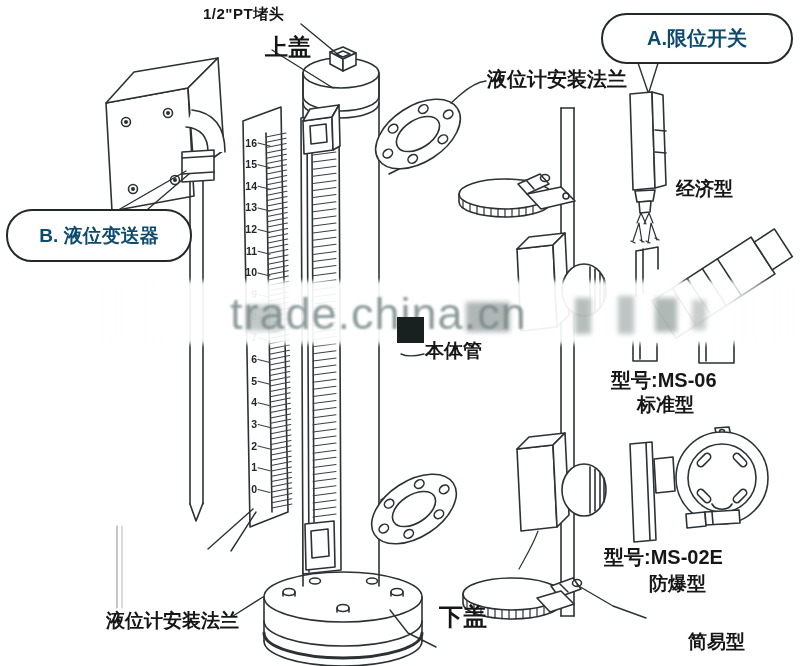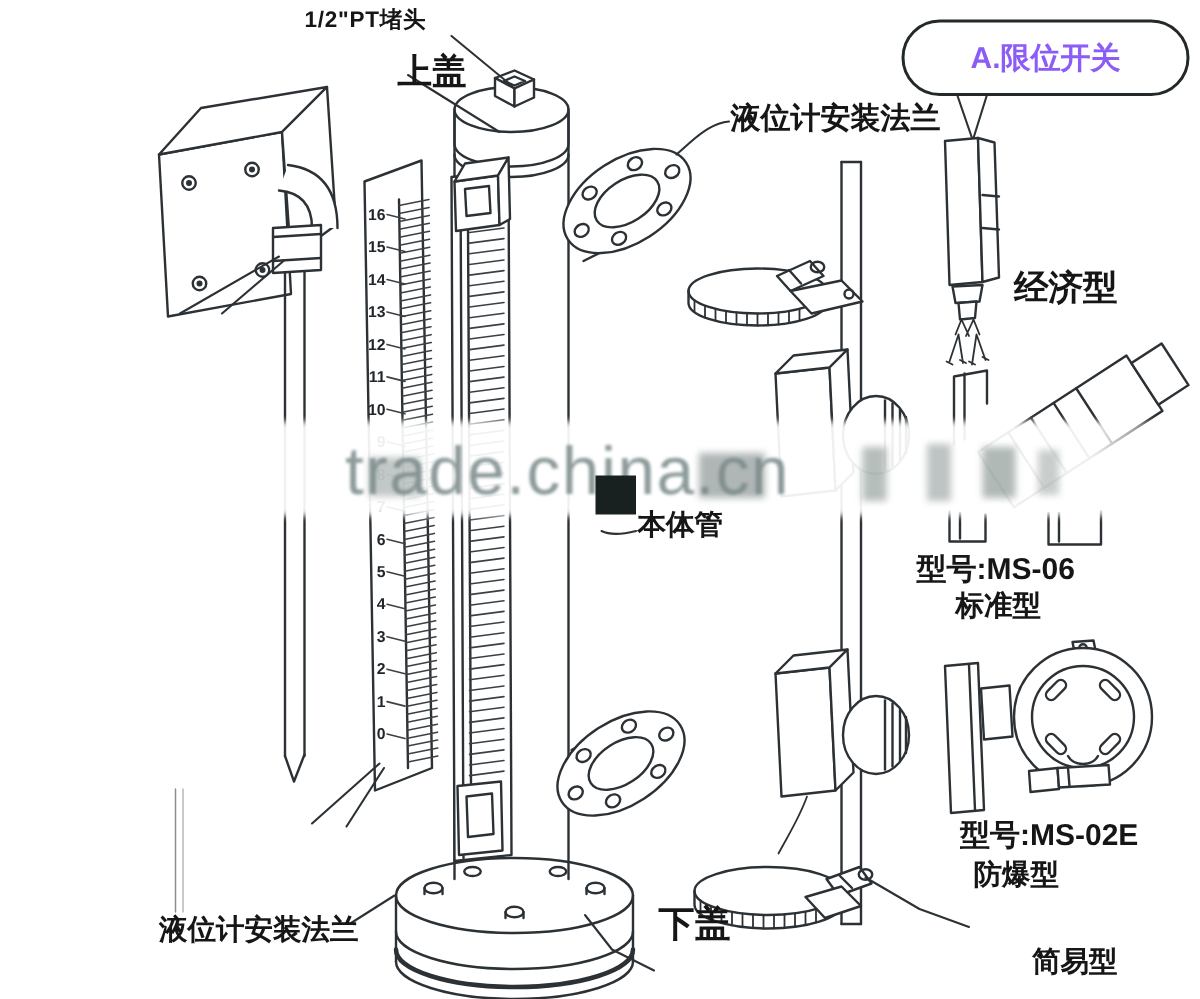--- a/index.html
+++ b/index.html
@@ -1,21 +1,21 @@
 <!DOCTYPE html>
 <html><head>
 <meta charset="utf-8">
 <style>
   html,body{margin:0;padding:0;background:#fff;}
   .stage{position:relative;width:800px;height:666px;background:#ffffff;overflow:hidden;
          font-family:"Liberation Sans","DejaVu Sans",sans-serif;}
   .stage svg{position:absolute;left:0;top:0;}
   .lbl{position:absolute;white-space:nowrap;color:#161616;font-weight:bold;line-height:1.1;}
   .bubble{position:absolute;border:2.5px solid #23282b;border-radius:26px;background:#fff;
-          display:flex;align-items:center;justify-content:center;color:#8b5cf6;font-weight:bold;}
+          display:flex;align-items:center;justify-content:center;color:#0c4a6e;font-weight:bold;}
   .rnum{font:bold 10.5px "Liberation Sans","DejaVu Sans",sans-serif;fill:#21262a;}
   #ruler-hatch line,#ind-hatch line{stroke:#3a4146;stroke-width:1.05;}
   #clamp-ticks line{stroke:#2b3135;stroke-width:1.2;}
   .wm-band{position:absolute;left:98px;top:281px;width:700px;height:63px;
     background:linear-gradient(90deg,rgba(255,255,255,0),rgba(255,255,255,.93) 10%,rgba(255,255,255,.93) 90%,rgba(255,255,255,0));
     filter:blur(2px);}
   .wm-text{position:absolute;left:230px;top:288px;font-size:45px;font-weight:normal;
     color:rgba(122,138,138,.85);letter-spacing:1px;filter:blur(1px);}
   .blob{position:absolute;filter:blur(2.5px);}
   .darkblock{position:absolute;left:397px;top:317px;width:27px;height:26px;background:#18211f;filter:blur(.4px);}
@@ -442,21 +442,24 @@
 <div class="lbl" style="left:203px;top:6px;font-size:15px;letter-spacing:.5px;">1/2"PT堵头</div>
 <div class="lbl" style="left:221px;top:35px;font-size:23px;margin-left:44px;">上盖</div>
 <div class="lbl" style="left:487px;top:68px;font-size:20px;">液位计安装法兰</div>
 <div class="lbl" style="left:425px;top:341px;font-size:19px;">本体管</div>
 <div class="lbl" style="left:106px;top:611px;font-size:19px;">液位计安装法兰</div>
 <div class="lbl" style="left:439px;top:604px;font-size:24px;">下盖</div>
 
 <div class="bubble" style="left:601px;top:13px;width:188px;height:47px;font-size:20px;">
       <span>A.限位开关</span>
     </div>
-
-<div class="lbl" style="left:676px;top:179px;font-size:23px;">经济型</div>
+<div class="bubble" style="left:6px;top:209px;width:182px;height:49px;font-size:19px;">
+      <span>B. 液位变送器</span>
+    </div>
+
+<div class="lbl" style="left:676px;top:179px;font-size:19px;">经济型</div>
 <div class="lbl" style="left:611px;top:369px;font-size:20px;">型号:MS-06</div>
 <div class="lbl" style="left:637px;top:395px;font-size:19px;">标准型</div>
-<div class="lbl" style="left:604px;top:546px;font-size:20px;margin-left:36px;">型号:MS-02E</div>
+<div class="lbl" style="left:604px;top:546px;font-size:20px;">型号:MS-02E</div>
 <div class="lbl" style="left:649px;top:574px;font-size:19px;">防爆型</div>
 <div class="lbl" style="left:668px;top:632px;font-size:19px;margin-left:20px;">简易型</div>
 
 </div>
 
 </body></html>

